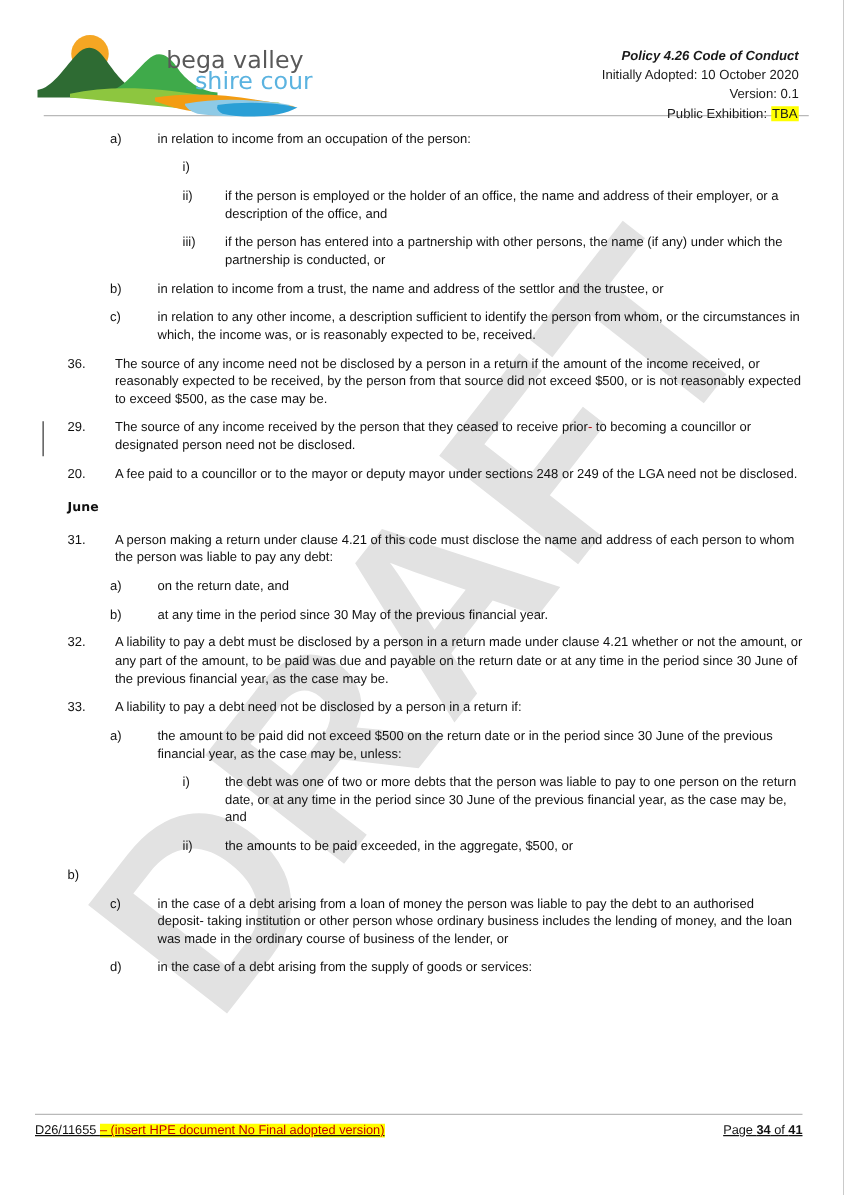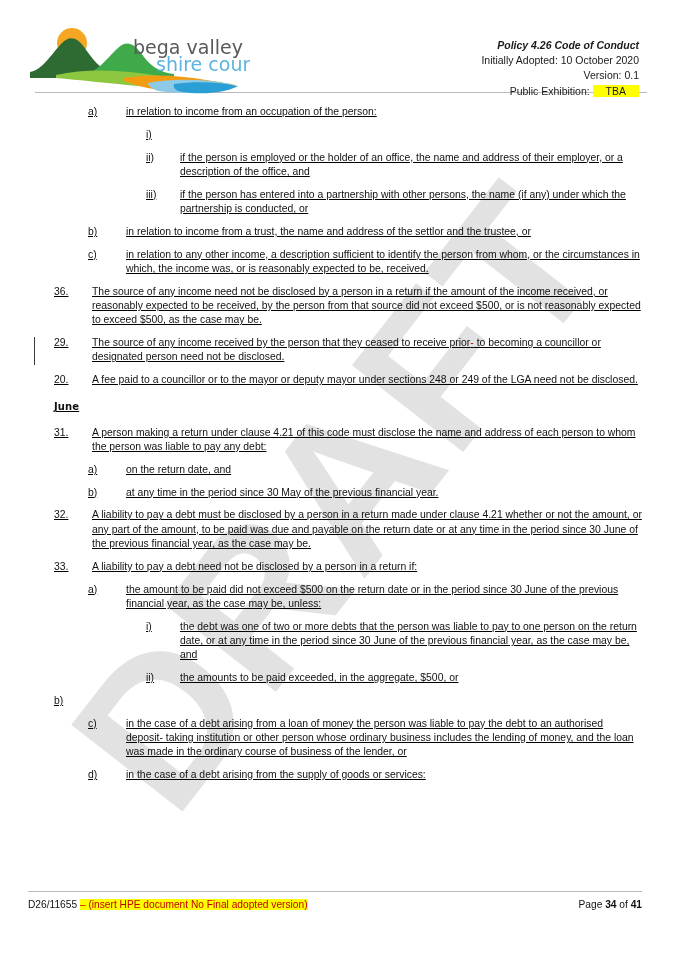--- a/index.html
+++ b/index.html
@@ -31,21 +31,20 @@
     color: #e2e2e2;
     white-space: nowrap;
     z-index: 0;
     pointer-events: none;
     user-select: none;
   }
 
   .content-layer {
     position: relative;
     z-index: 2;
-    text-decoration: underline;
   }
 
   
   .header {
     position: relative;
     height: 92px;
     padding: 22px 36px 0 28px;
     box-sizing: border-box;
   }
   .logo {
@@ -63,21 +62,21 @@
     font-size: 10.5px;
     line-height: 15.2px;
     color: #1a1a1a;
   }
   .header-meta .policy-line {
     font-style: italic;
     font-weight: 600;
   }
   .hl-yellow {
     background: #ffff00;
-    padding: 0 13px;
+    padding: 0 1px;
   }
 
   
   .top-rule {
     margin: 0 28px 0 35px;
     border-top: 1px solid #b9b9b9;
   }
 
   
   .body {
@@ -149,20 +148,21 @@
   .footer-rule {
     border-top: 1px solid #b9b9b9;
     margin-bottom: 7px;
   }
   .footer-inner {
     display: flex;
     justify-content: space-between;
     align-items: center;
     font-size: 10.2px;
     color: #111111;
+    text-decoration: underline;
   }
   .footer-left .doc-id { color: #111111; }
   .footer-left .doc-note {
     color: #c00000;
     background: #ffff00;
   }
   .footer-right b { font-weight: 700; }
 </style>
 </head>
 <body>

